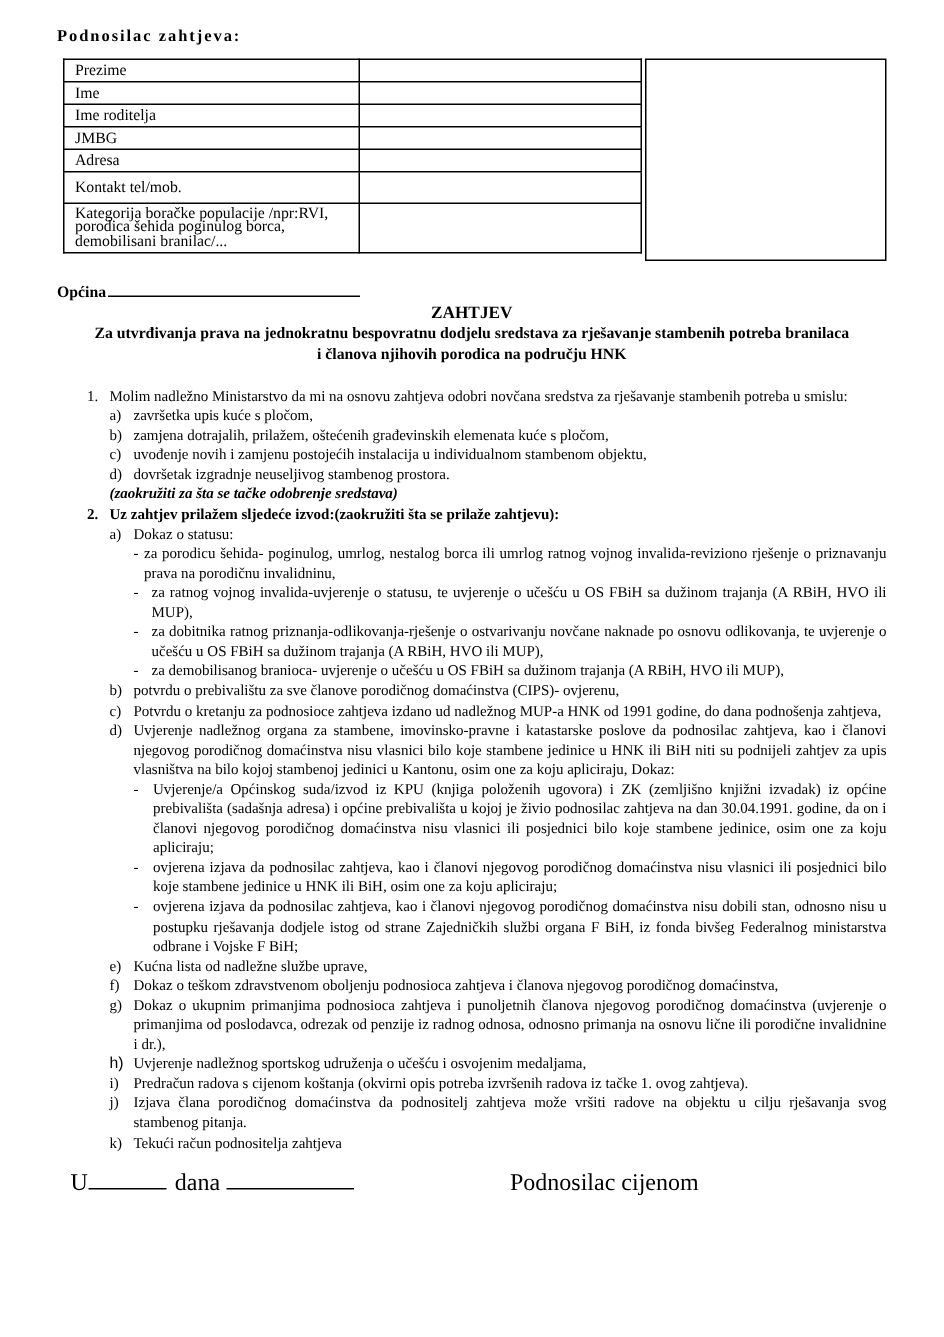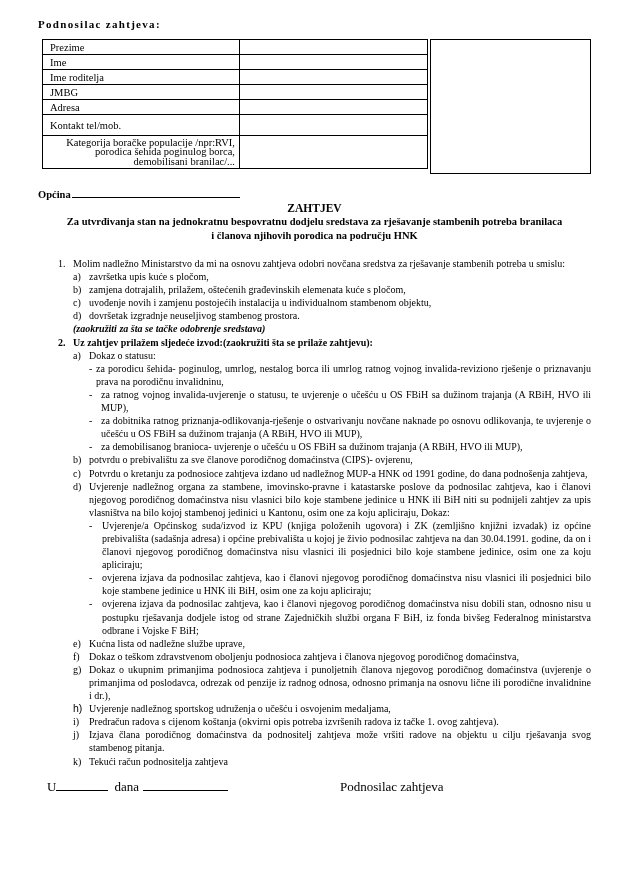--- a/index.html
+++ b/index.html
@@ -9,21 +9,21 @@
     font-family:"Liberation Serif","DejaVu Serif",serif;
     overflow:hidden; position:relative;
   }
   .applicant-heading { font-size:11px; font-weight:700; letter-spacing:1.3px; margin:4px 0 0 0; }
 
   .table-wrap { display:flex; align-items:flex-start; margin:9px 0 0 4px; }
   table.app { border-collapse:collapse; table-layout:fixed; width:385px; }
   table.app td { border:1px solid #000; font-size:10.5px; padding:0 4px 0 7px; vertical-align:middle; }
   tr.r-std { height:15px; }
   tr.r-kontakt { height:21px; }
-  tr.r-kat { height:33px;text-align:right; }
+  tr.r-kat { height:33px; }
   td.kat-label { font-size:8px; line-height:9.5px; padding:2px 4px 2px 7px; vertical-align:top; }
   .side-box { width:179px; height:135px; border:1px solid #000; box-sizing:border-box; margin-left:2px; }
 
   .opcina-line { margin-top:12px; font-size:10.5px; font-weight:700; line-height:13px; }
   .blank { display:inline-block; border-bottom:1px solid #000; height:11px; vertical-align:baseline; }
   .opcina-blank { width:168px; border-bottom-width:1.5px; margin-left:1px; }
 
   .doc-title { text-align:center; font-size:11.5px; font-weight:700; line-height:14px; }
   .doc-subtitle { text-align:center; font-size:10.5px; font-weight:700; line-height:13.5px; }
 
@@ -40,21 +40,21 @@
   .si-t { flex:1; text-align:justify; }
   .si-wrap { flex:1; }
   .sans { font-family:"Liberation Sans","DejaVu Sans",sans-serif; font-size:10.5px; }
 
   .di { display:flex; }
   .di-m { flex:0 0 12px; }
   .di-m-tight { flex:0 0 7px; }
   .di-m-wide { flex:0 0 13px; }
   .di-t { flex:1; text-align:justify; }
 
-  .footer { margin-top:11px; position:relative; font-size:13px; height:22px; }
+  .footer { margin-top:11px; position:relative; font-size:16px; height:22px; }
   .footer-left { margin-left:9px; }
   .blank-u { width:52px; }
   .blank-dana { width:85px; margin-left:4px; }
   .date-label { margin-left:6px; }
   .signature { position:absolute; left:302px; top:0; }
 </style>
 </head>
 <body>
 
 <div class="page">
@@ -99,21 +99,21 @@
       </tbody>
     </table>
     <div class="side-box"></div>
   </div>
 
   <div class="opcina-line">
     <span>Općina</span><span class="blank opcina-blank"></span>
   </div>
 
   <div class="doc-title">ZAHTJEV</div>
-  <div class="doc-subtitle">Za utvrđivanja stan na jednokratnu bespovratnu dodjelu sredstava za rješavanje stambenih potreba branilaca</div>
+  <div class="doc-subtitle">Za utvrđivanja prava na jednokratnu bespovratnu dodjelu sredstava za rješavanje stambenih potreba branilaca</div>
   <div class="doc-subtitle">i članova njihovih porodica na području HNK</div>
 
   <div class="list">
 
     <div class="sec">
       <div class="sec-num">1.</div>
       <div class="sec-body">
         <div class="justify">Molim nadležno Ministarstvo da mi na osnovu zahtjeva odobri novčana sredstva za rješavanje stambenih potreba u smislu:</div>
         <div class="si">
           <div class="si-m">a)</div>
@@ -222,16 +222,16 @@
         </div>
 
       </div>
     </div>
   </div>
 
   <div class="footer">
     <span class="footer-left">
       <span>U</span><span class="blank blank-u"></span><span class="date-label">dana</span><span class="blank blank-dana"></span>
     </span>
-    <span class="signature">Podnosilac zahtjeva</span>
+    <span class="signature">Podnosilac cijenom</span>
   </div>
 
 </div>
 
 </body></html>

